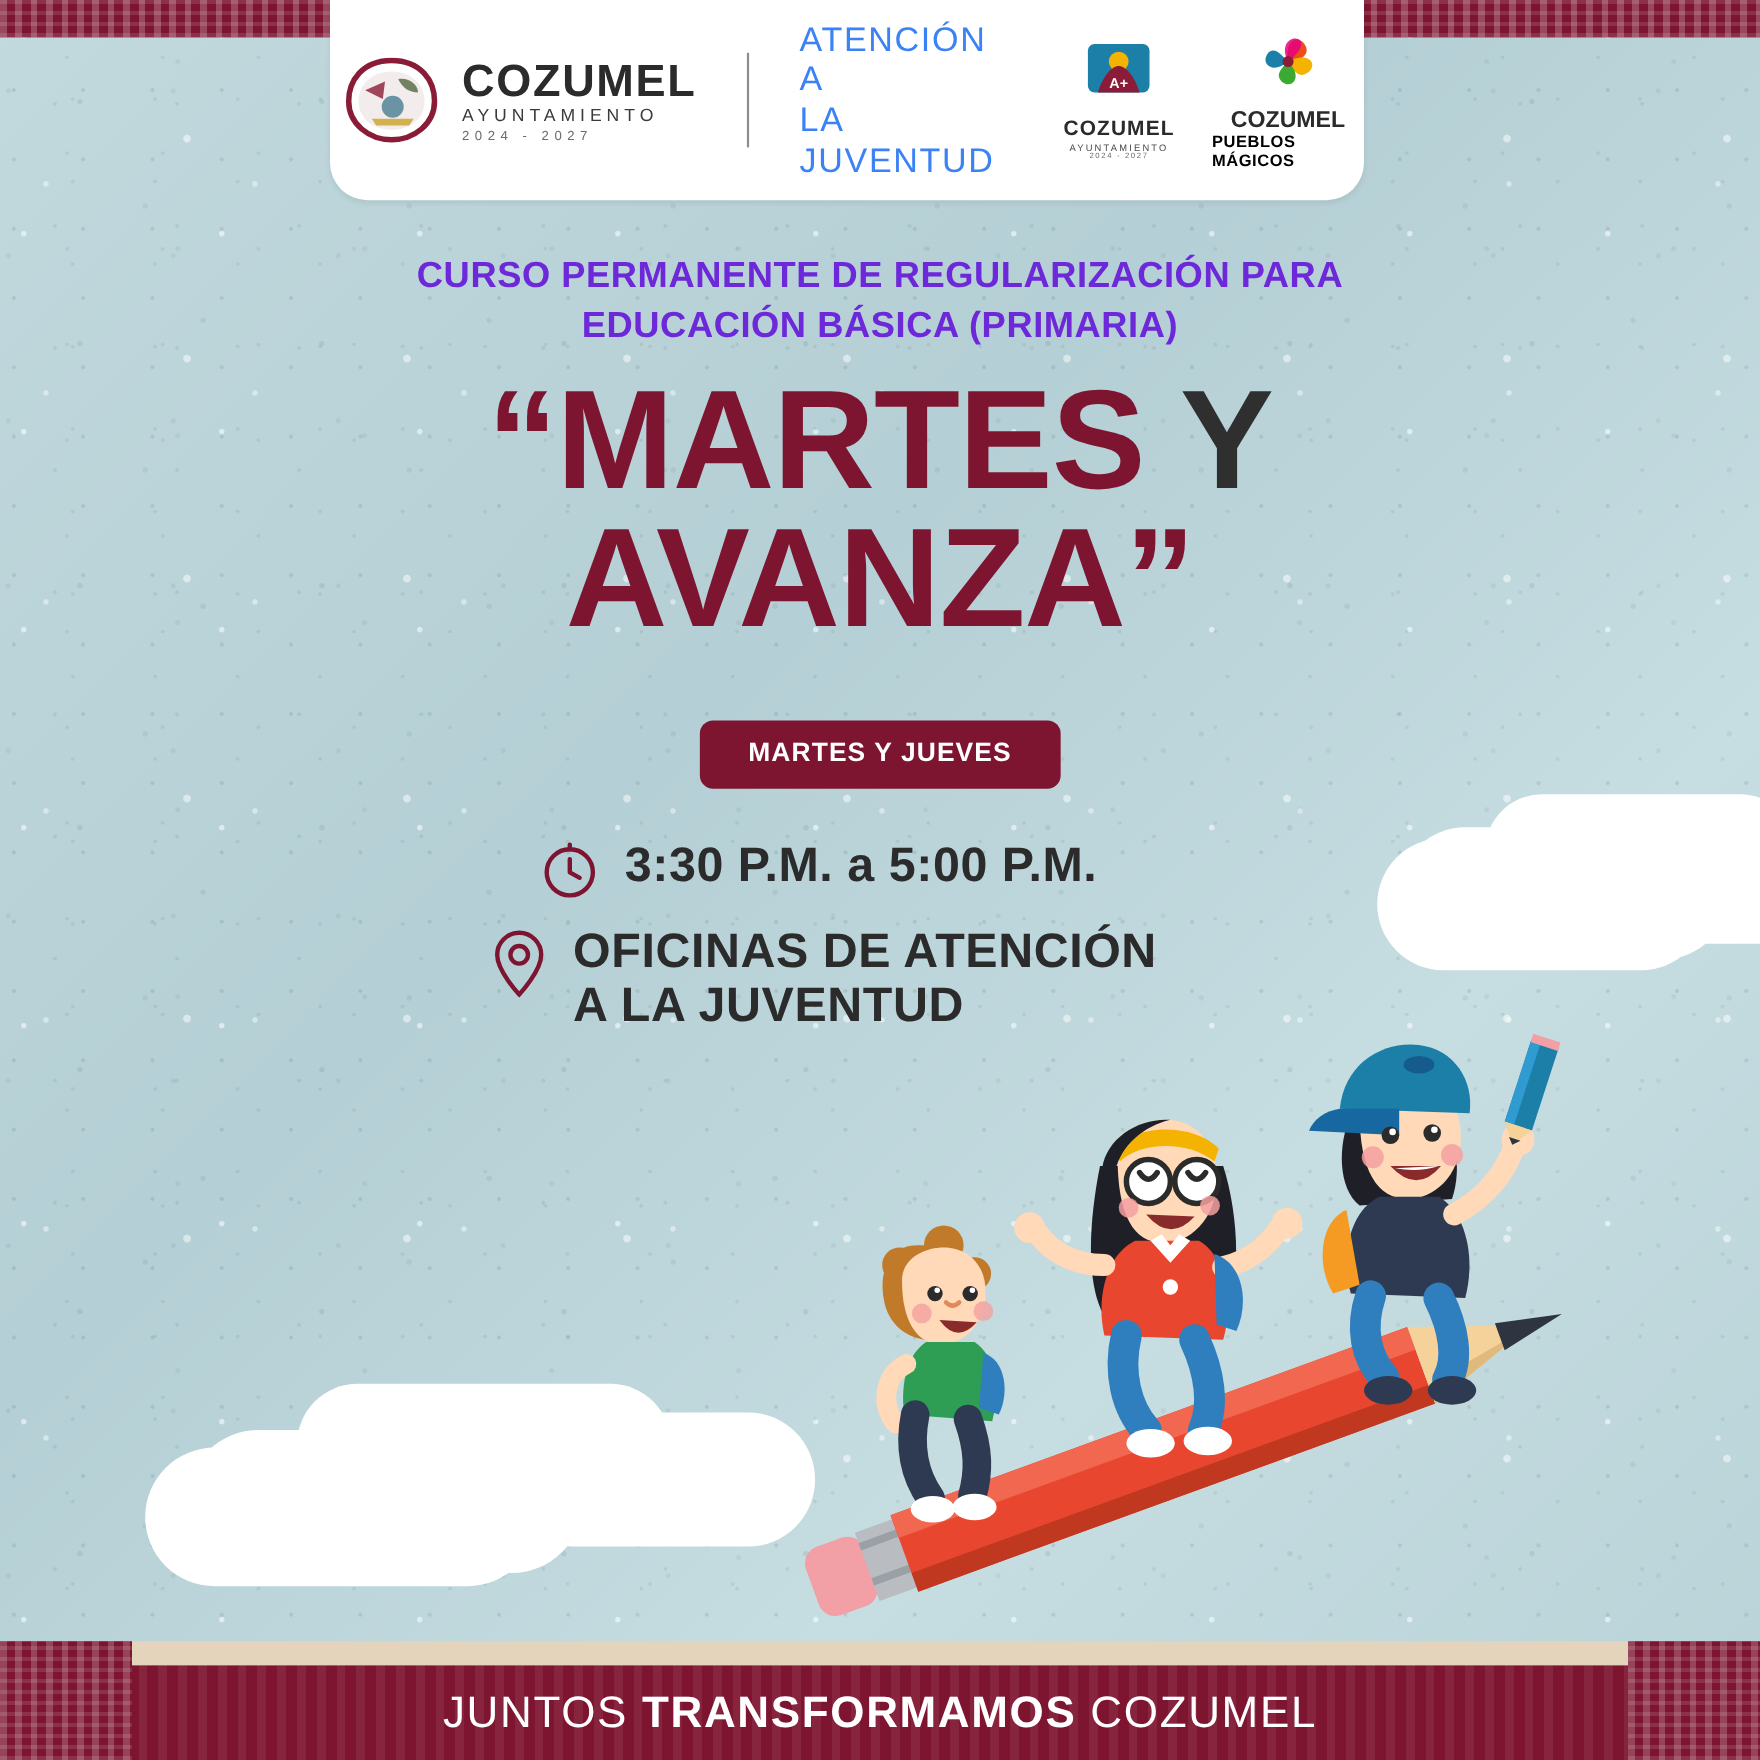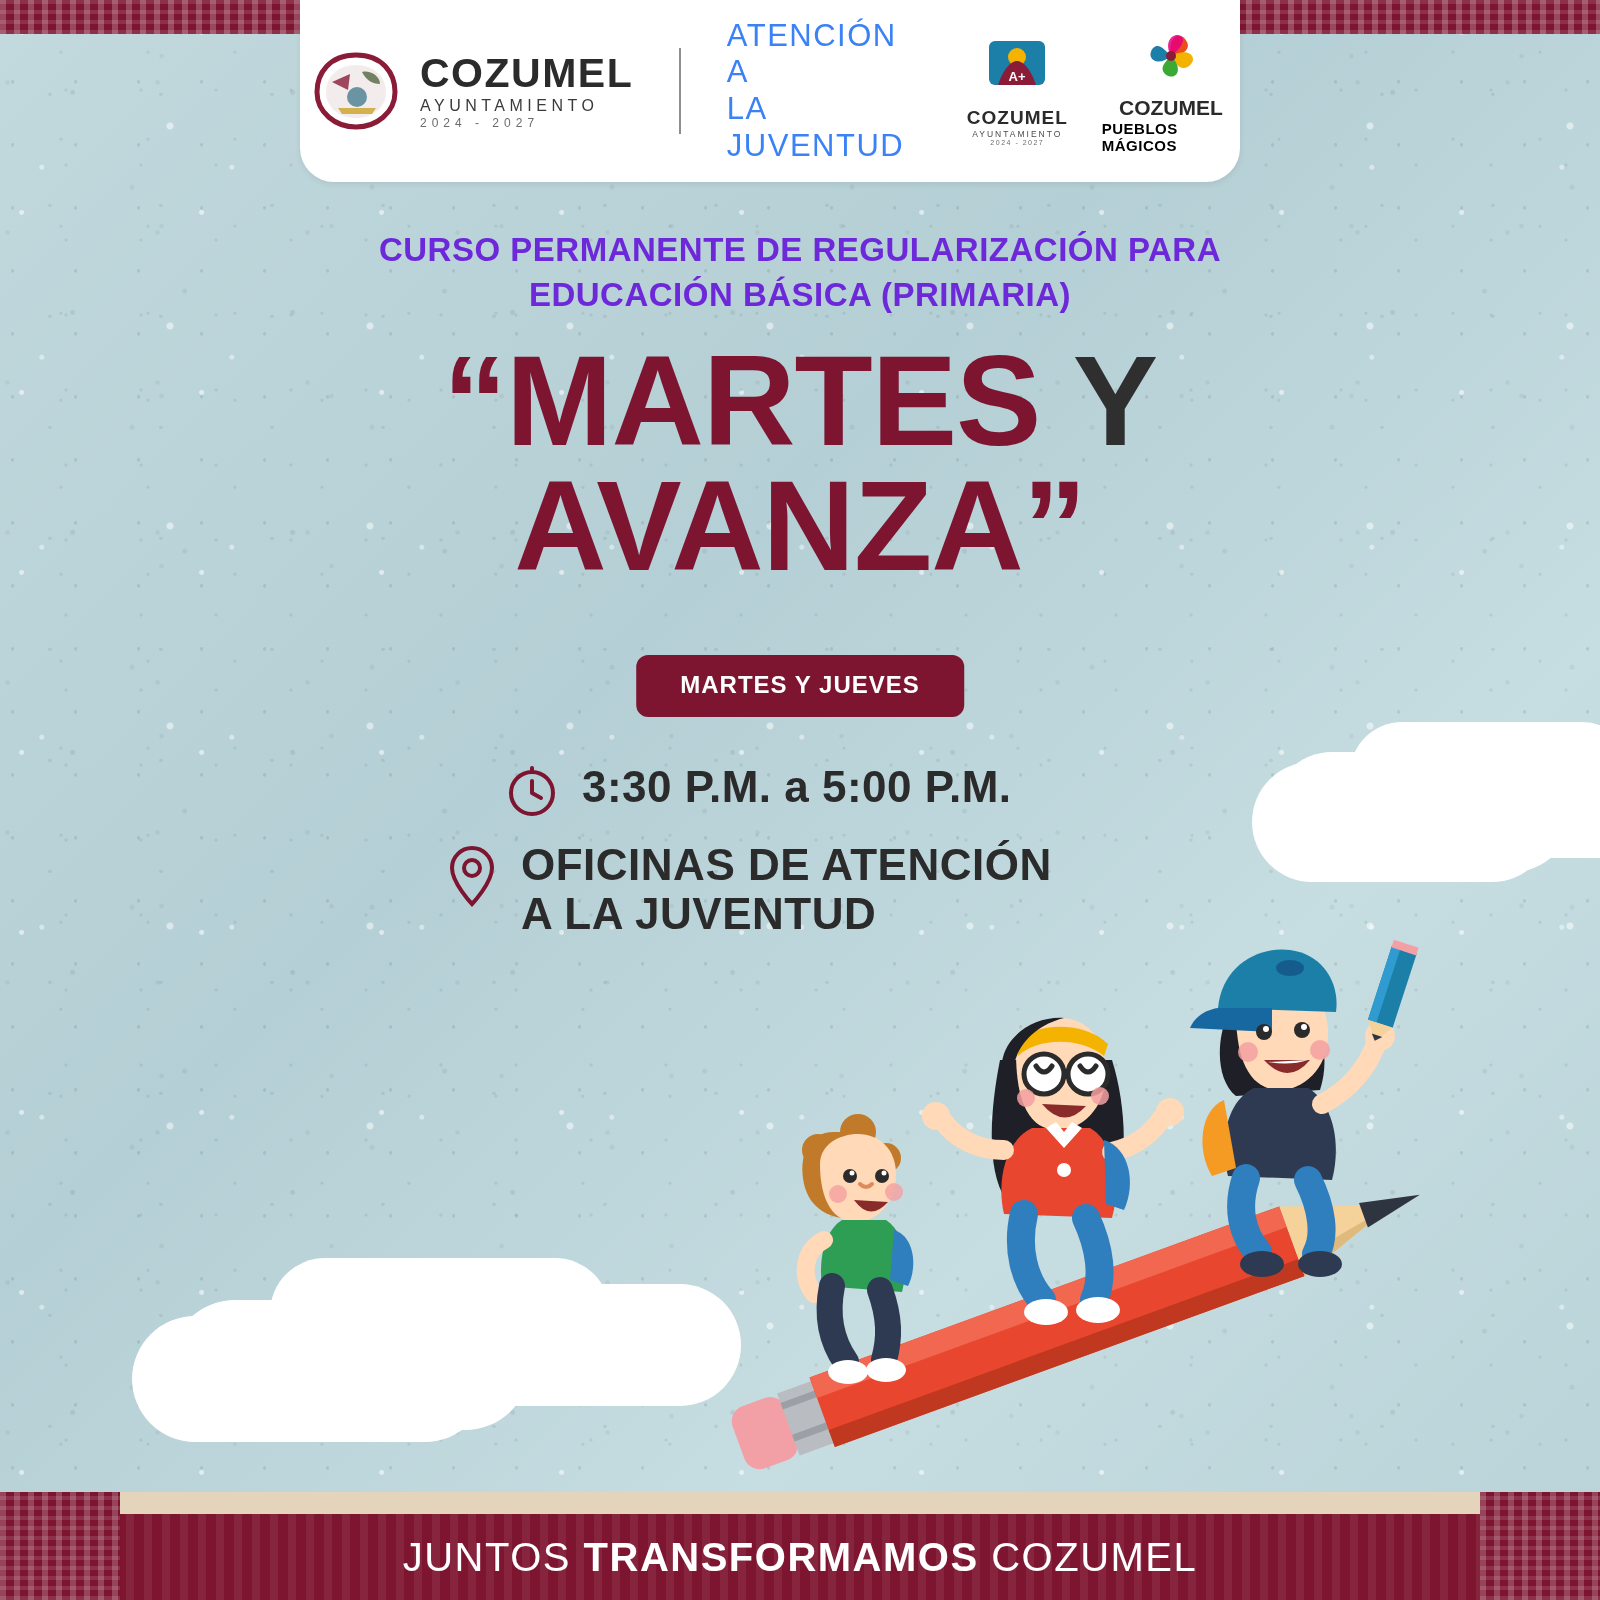--- a/index.html
+++ b/index.html
@@ -209,21 +209,21 @@
     border-radius: 12px;
   }
   .info-row {
     position: absolute;
     display: flex;
     align-items: flex-start;
     gap: 22px;
   }
   .info-time {
     top: 762px;
-    left: 504px;
+    left: 490px;
   }
   .info-place {
     top: 840px;
     left: 445px;
   }
   .info-text {
     font-size: 44px;
     font-weight: bold;
     color: #2b2b2b;
     line-height: 1.12;

